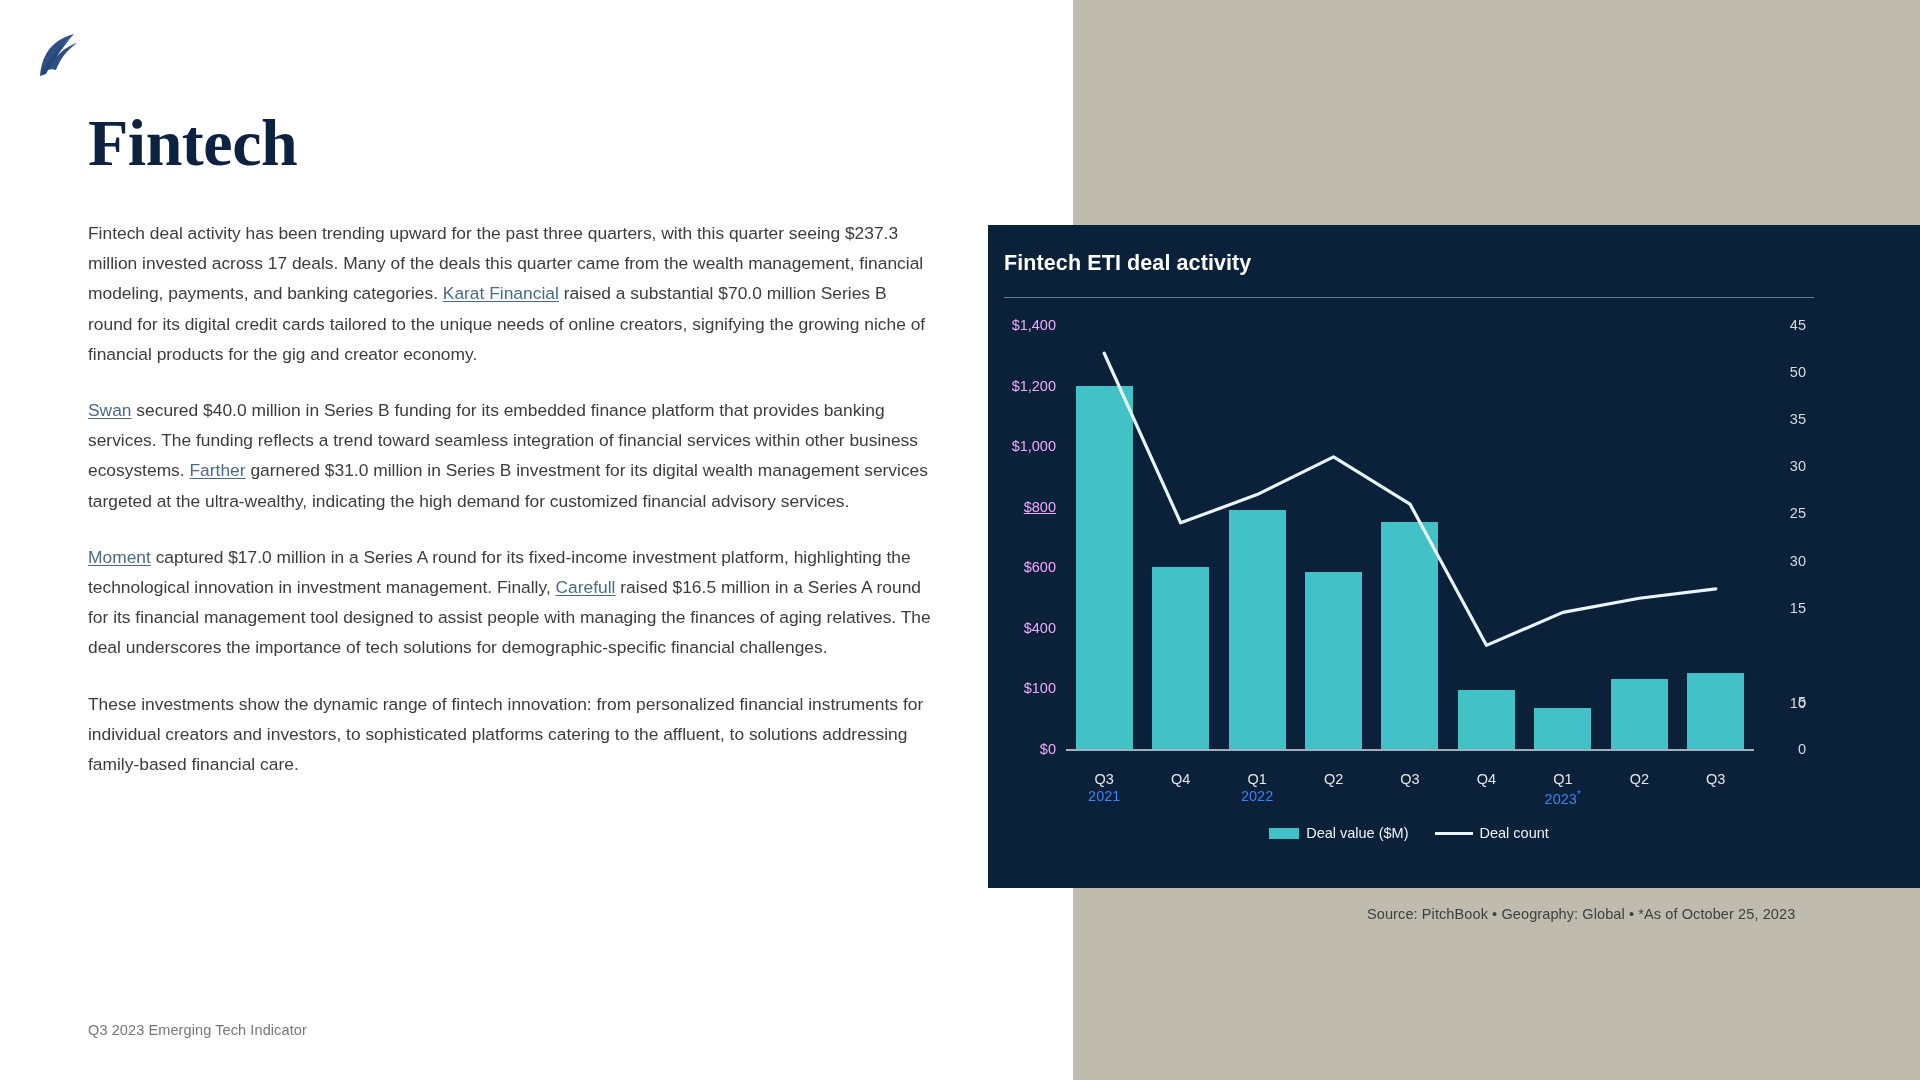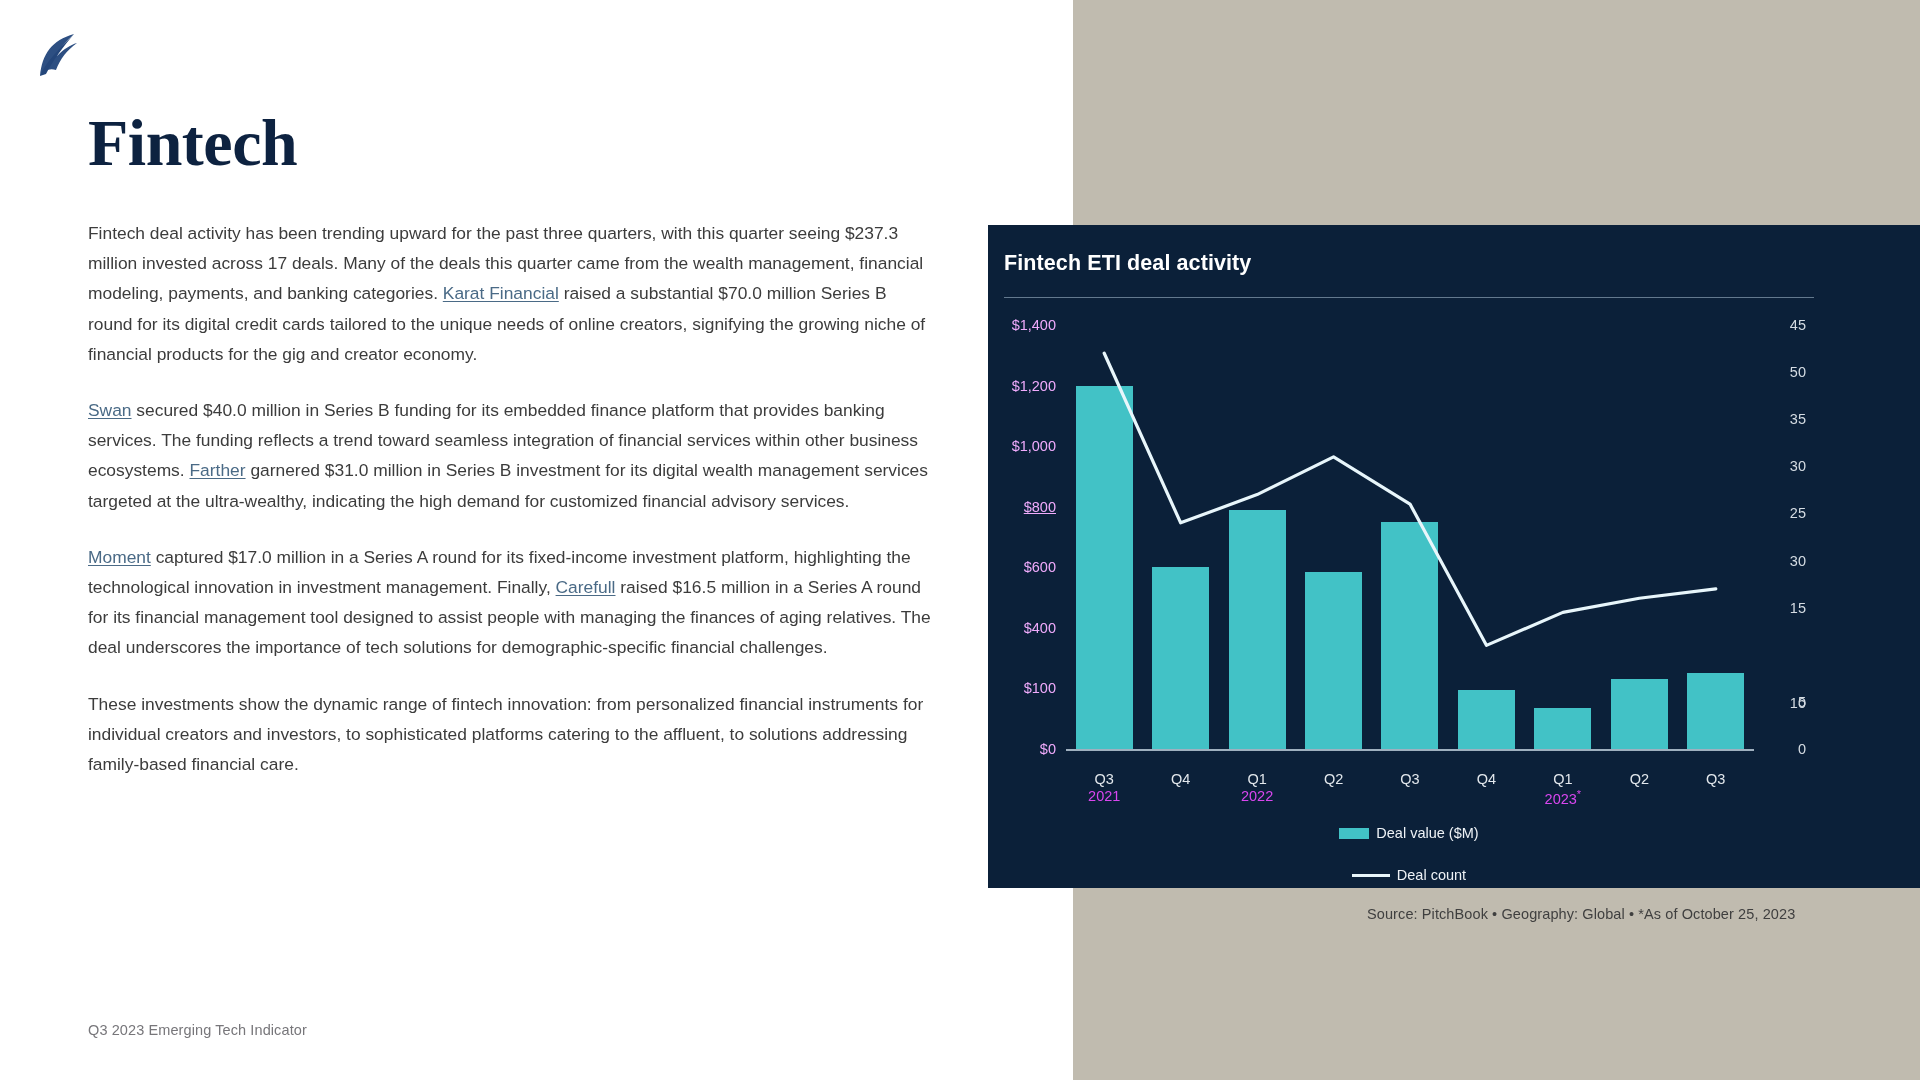--- a/index.html
+++ b/index.html
@@ -116,28 +116,28 @@
     justify-content:center;
   }
   .xlabel{
     flex:1 1 0;text-align:center;
     font-size:14.5px;color:#e3e8ed;
   }
   .xgroups{
     position:absolute;left:78px;top:563px;width:688px;height:22px;
   }
   .xgroup{
-    position:absolute;font-size:14.5px;color:#d946ef;
+    position:absolute;font-size:14.5px;color:#3b82f6;
     transform:translateX(-50%);white-space:nowrap;
   }
   .xgroup sup{font-size:11px;vertical-align:super;}
   
   .legend{
     position:absolute;left:0;top:600px;width:842px;
-    display:flex;justify-content:center;align-items:center;gap:26px;flex-direction:column;
+    display:flex;justify-content:center;align-items:center;gap:26px;
   }
   .legend-item{display:flex;align-items:center;gap:7px;}
   .legend-swatch{width:30px;height:11px;background:#42c2c6;}
   .legend-line{width:38px;height:3px;background:#e8f6fb;}
   .legend-label{font-size:14.5px;color:#eef2f6;}
   
   .source{
     position:absolute;left:1367px;top:906px;
     font-size:14.5px;color:#3f3f3f;letter-spacing:0.1px;
   }

